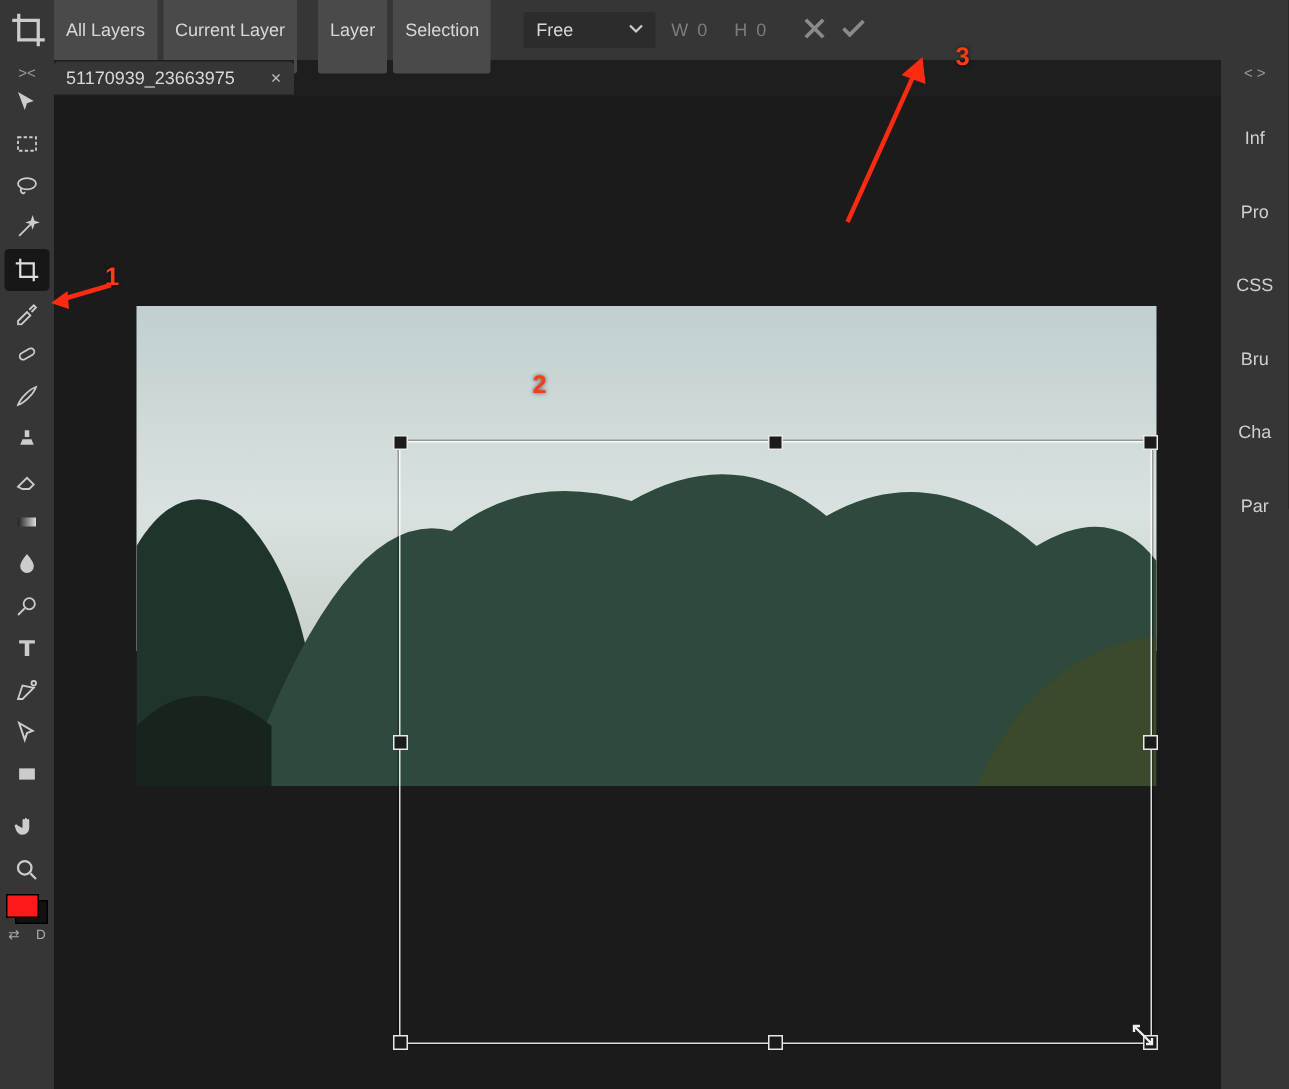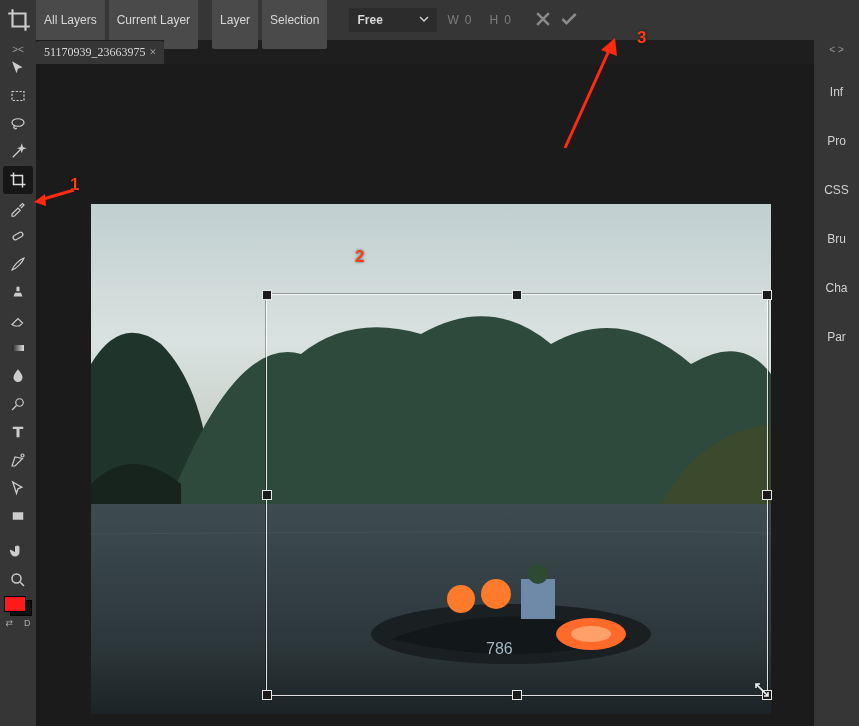--- a/index.html
+++ b/index.html
@@ -1,30 +1,30 @@
 <!DOCTYPE html>
 <html><head>
 <meta charset="utf-8">
 <style>
   html,body{margin:0;padding:0;width:859px;height:726px;background:#1e1e1e;font-family:Arial,Helvetica,sans-serif;overflow:hidden;font-size:12px;color:#ccc;}
   .top-opts{position:absolute;left:0;top:0;width:859px;height:40px;background:#363636;display:flex;align-items:center;gap:4px;padding-left:6px;box-sizing:border-box;}
   .top-opts .ico{width:26px;height:26px;display:flex;align-items:center;justify-content:center;}
   .btn{background:#4a4a4a;border:none;color:#d8d8d8;font-size:12px;padding:22px 8px;border-radius:2px;}
-  .sel{display:flex;align-items:center;background:#2c2c2c;color:#d8d8d8;font-size:12px;padding:5px 8px;border-radius:2px;min-width:72px;justify-content:space-between;font-weight:bold;}
+  .sel{display:flex;align-items:center;background:#2c2c2c;color:#d8d8d8;font-size:12px;padding:5px 8px;border-radius:2px;min-width:72px;justify-content:space-between;}
   .wh{color:#7d7d7d;font-size:12px;margin-left:6px;}
   .whval{color:#7d7d7d;margin-left:2px;}
   .confirm-ico{margin-left:18px;display:flex;align-items:center;gap:6px;}
   .confirm-ico svg{width:20px;height:20px;}
   .left-tools{position:absolute;left:0;top:40px;width:36px;background:#363636;height:686px;padding-top:4px;box-sizing:border-box;}
   .left-tools .exp{color:#999;font-size:10px;text-align:center;height:10px;}
   .tool{width:30px;height:28px;margin:0 auto 0 auto;display:flex;align-items:center;justify-content:center;border-radius:3px;}
   .tool.active{background:#171717;}
   .tool svg{width:18px;height:18px;}
   .tabbar{position:absolute;left:36px;top:40px;height:24px;background:#1e1e1e;display:flex;align-items:center;}
-  .tab{background:#363636;color:#d8d8d8;font-size:12px;padding:4px 8px;border-radius:3px 3px 0 0;display:flex;align-items:center;gap:4px;font-family:Liberation Serif, serif;}
+  .tab{background:#363636;color:#d8d8d8;font-size:12px;padding:4px 8px;border-radius:3px 3px 0 0;display:flex;align-items:center;gap:24px;}
   .tab .x{color:#bbb;font-size:12px;}
   .canvas-area{position:absolute;left:36px;top:64px;right:45px;bottom:0;background:#1b1b1b;}
   .image{position:absolute;left:55px;top:140px;width:680px;height:510px;}
   .sky{position:absolute;left:0;top:0;right:0;height:230px;background:linear-gradient(#c1cfd0,#d9e2e0 60%,#c9d0c9);}
   .mtn{position:absolute;left:0;top:70px;right:0;height:250px;}
   .water{position:absolute;left:0;top:300px;right:0;bottom:0;background:linear-gradient(#3e4c50,#2b3639 70%,#1b2326);}
   .crop{position:absolute;left:175px;top:90px;width:500px;height:400px;border:1px solid rgba(255,255,255,.85);box-shadow:0 0 0 1px rgba(0,0,0,.3);}
   .hndl{position:absolute;width:8px;height:8px;background:#1b1b1b;border:1px solid #e8e8e8;}
   .h-tl{left:-5px;top:-5px;} .h-tr{right:-5px;top:-5px;} .h-bl{left:-5px;bottom:-5px;} .h-br{right:-5px;bottom:-5px;}
   .h-t{left:50%;top:-5px;margin-left:-5px;} .h-b{left:50%;bottom:-5px;margin-left:-5px;}
@@ -211,34 +211,20 @@
 
 <div class="canvas-area">
   <div class="image">
     <div class="sky"></div>
     <svg class="mtn" viewBox="0 0 680 250" preserveAspectRatio="none">
       <path d="M0 250 L0 90 Q30 40 70 70 Q110 110 120 200 L120 250Z" fill="#1f342b"></path>
       <path d="M70 250 Q140 60 210 80 Q260 40 330 60 Q400 20 460 70 Q530 30 600 90 Q650 60 680 100 L680 250Z" fill="#2e4a3c"></path>
       <path d="M0 250 L0 210 Q40 170 90 210 L90 250Z" fill="#17241d"></path>
       <path d="M560 250 Q600 160 680 150 L680 250Z" fill="#3b4a2c"></path>
     </svg>
-    <div class="water">
-      <svg viewBox="0 0 680 210" width="100%" height="100%" preserveAspectRatio="none">
-        <ellipse cx="420" cy="130" rx="140" ry="30" fill="#1a1f22"></ellipse>
-        <path d="M300 135 q120 -45 240 0 q-120 30 -240 0z" fill="#12171a"></path>
-        <circle cx="370" cy="95" r="14" fill="#ff7a2a"></circle>
-        <circle cx="405" cy="90" r="15" fill="#ff7a2a"></circle>
-        <rect x="430" y="75" width="34" height="40" fill="#6f8aa8"></rect>
-        <circle cx="447" cy="70" r="10" fill="#2e4a33"></circle>
-        <ellipse cx="500" cy="130" rx="35" ry="16" fill="#ff6a2a"></ellipse>
-        <ellipse cx="500" cy="130" rx="20" ry="8" fill="#ffa06a"></ellipse>
-        <text x="395" y="150" fill="#9fb7c2" font-size="16" font-family="Arial">786</text>
-        <path d="M0 30 q680 -5 680 0" stroke="rgba(255,255,255,.05)" fill="none"></path>
-      </svg>
-    </div>
 
     <div class="crop">
       <div class="hndl h-tl"></div>
       <div class="hndl h-t"></div>
       <div class="hndl h-tr"></div>
       <div class="hndl h-l"></div>
       <div class="hndl h-r"></div>
       <div class="hndl h-bl"></div>
       <div class="hndl h-b"></div>
       <div class="hndl h-br"></div>

